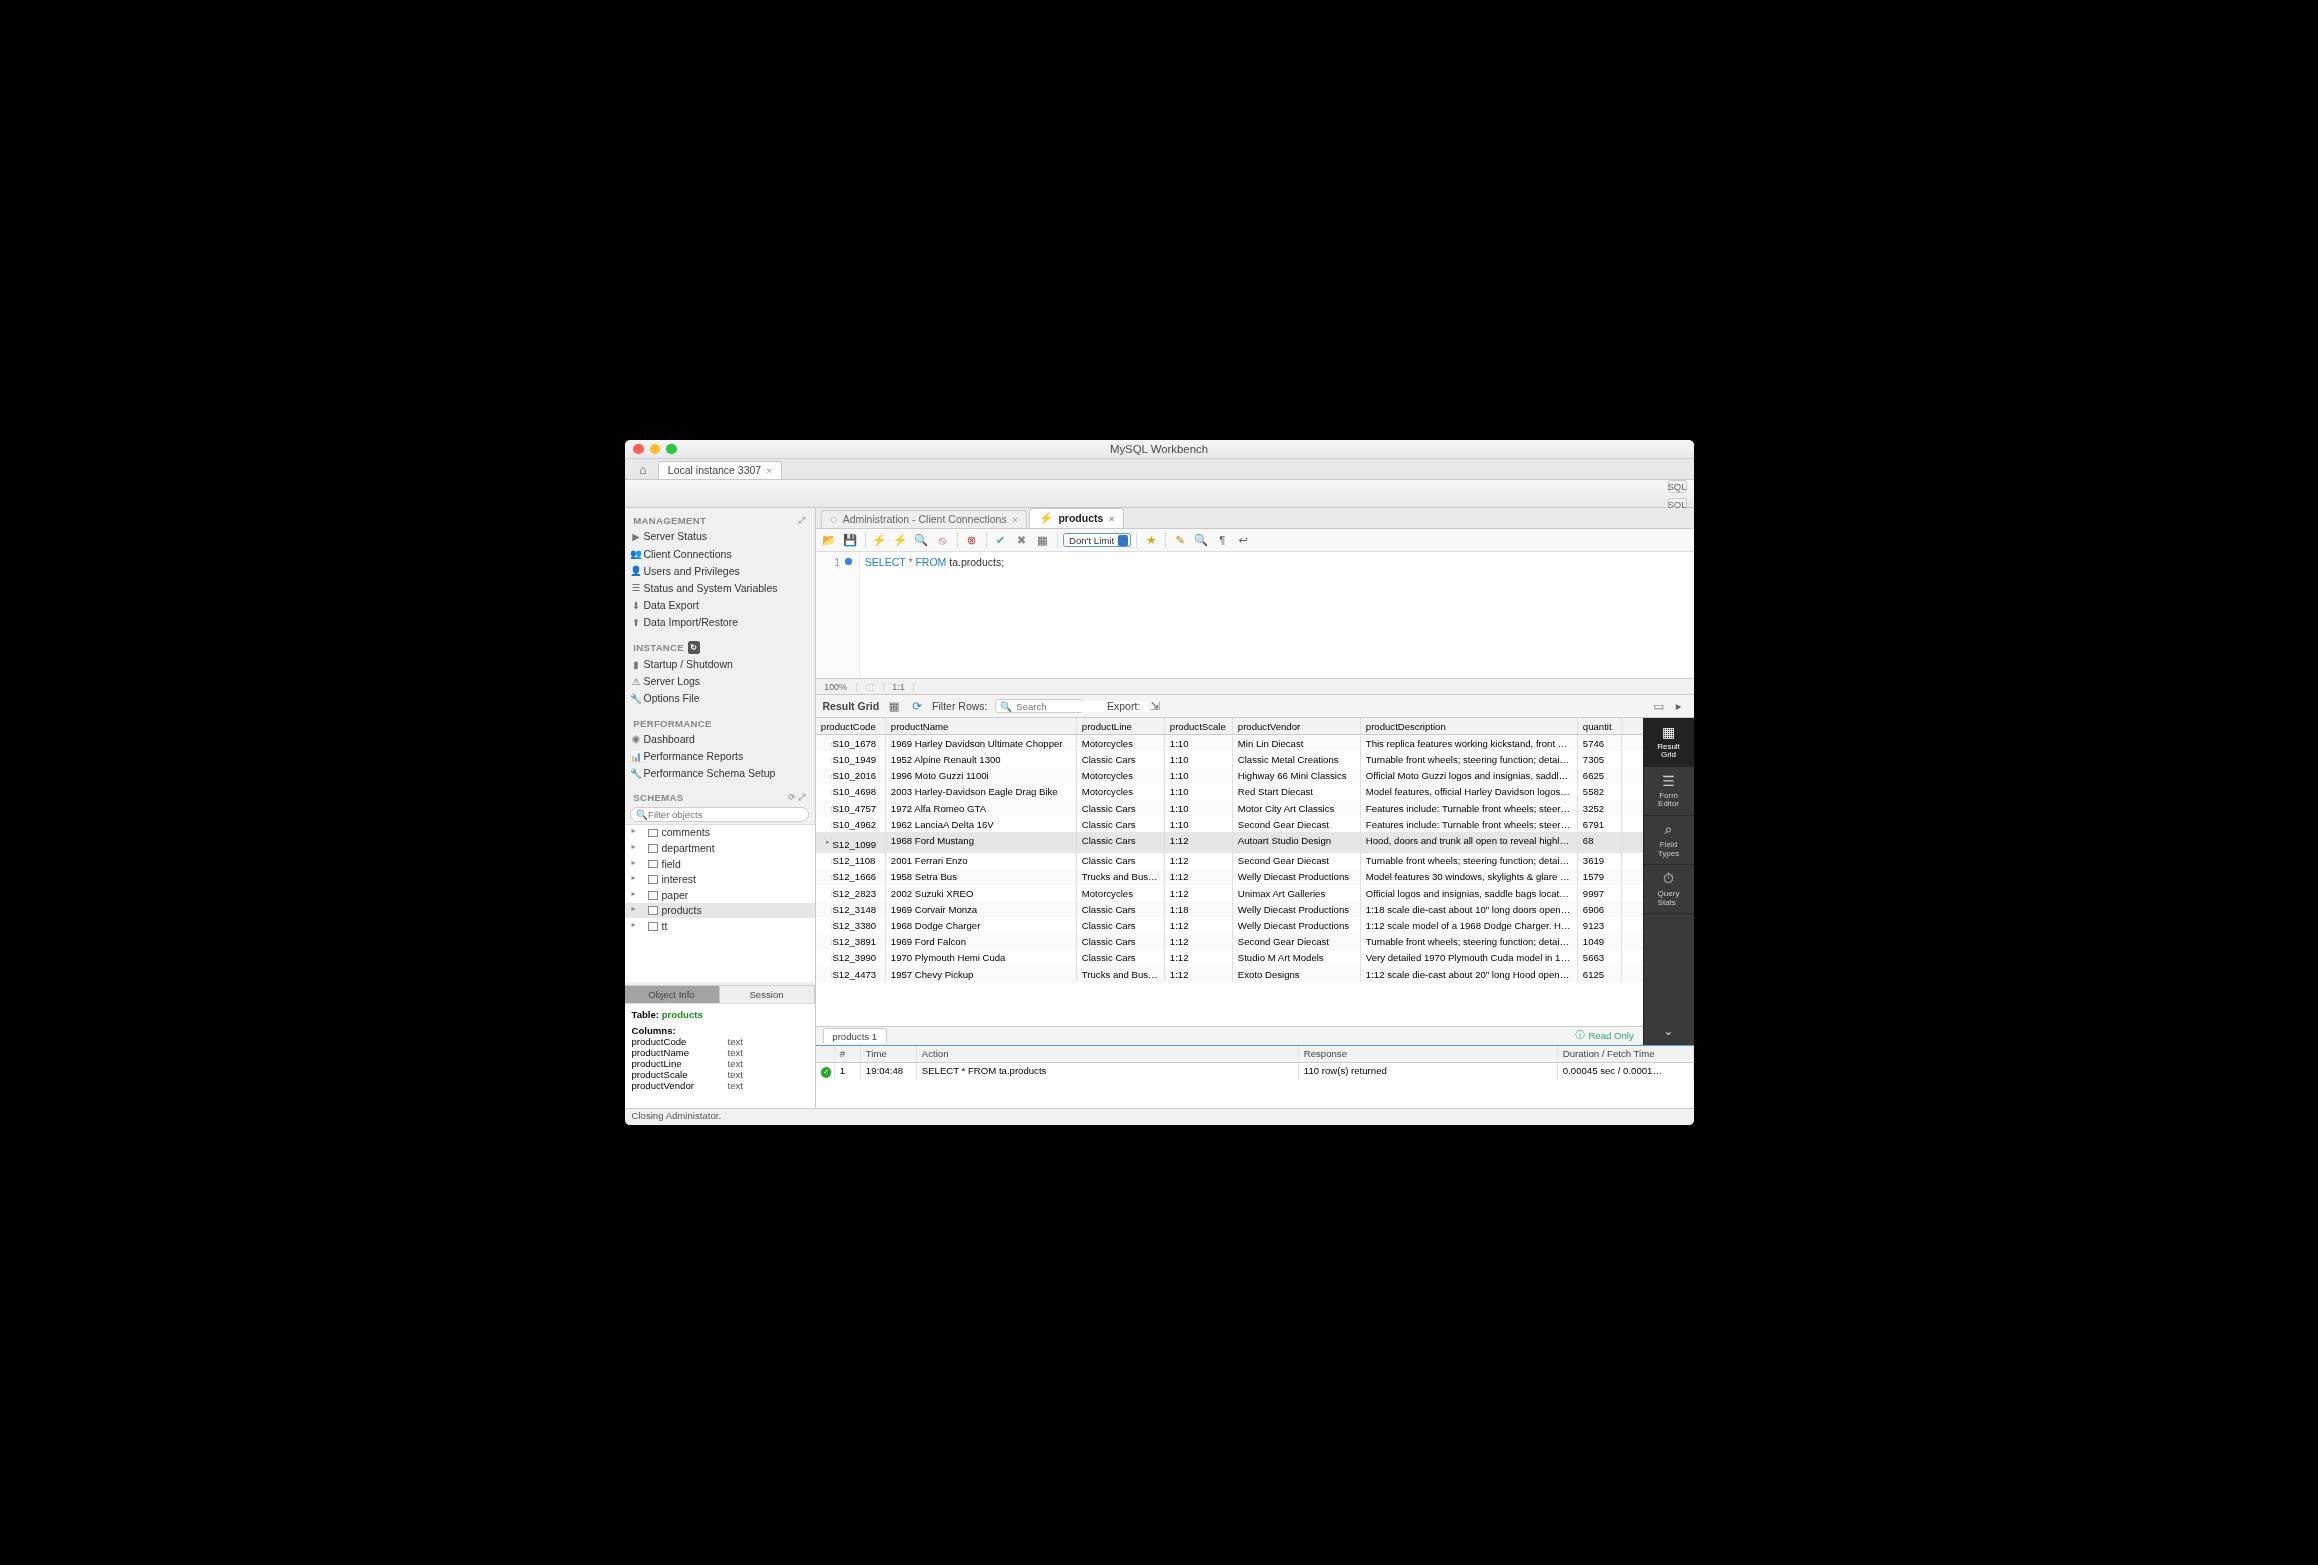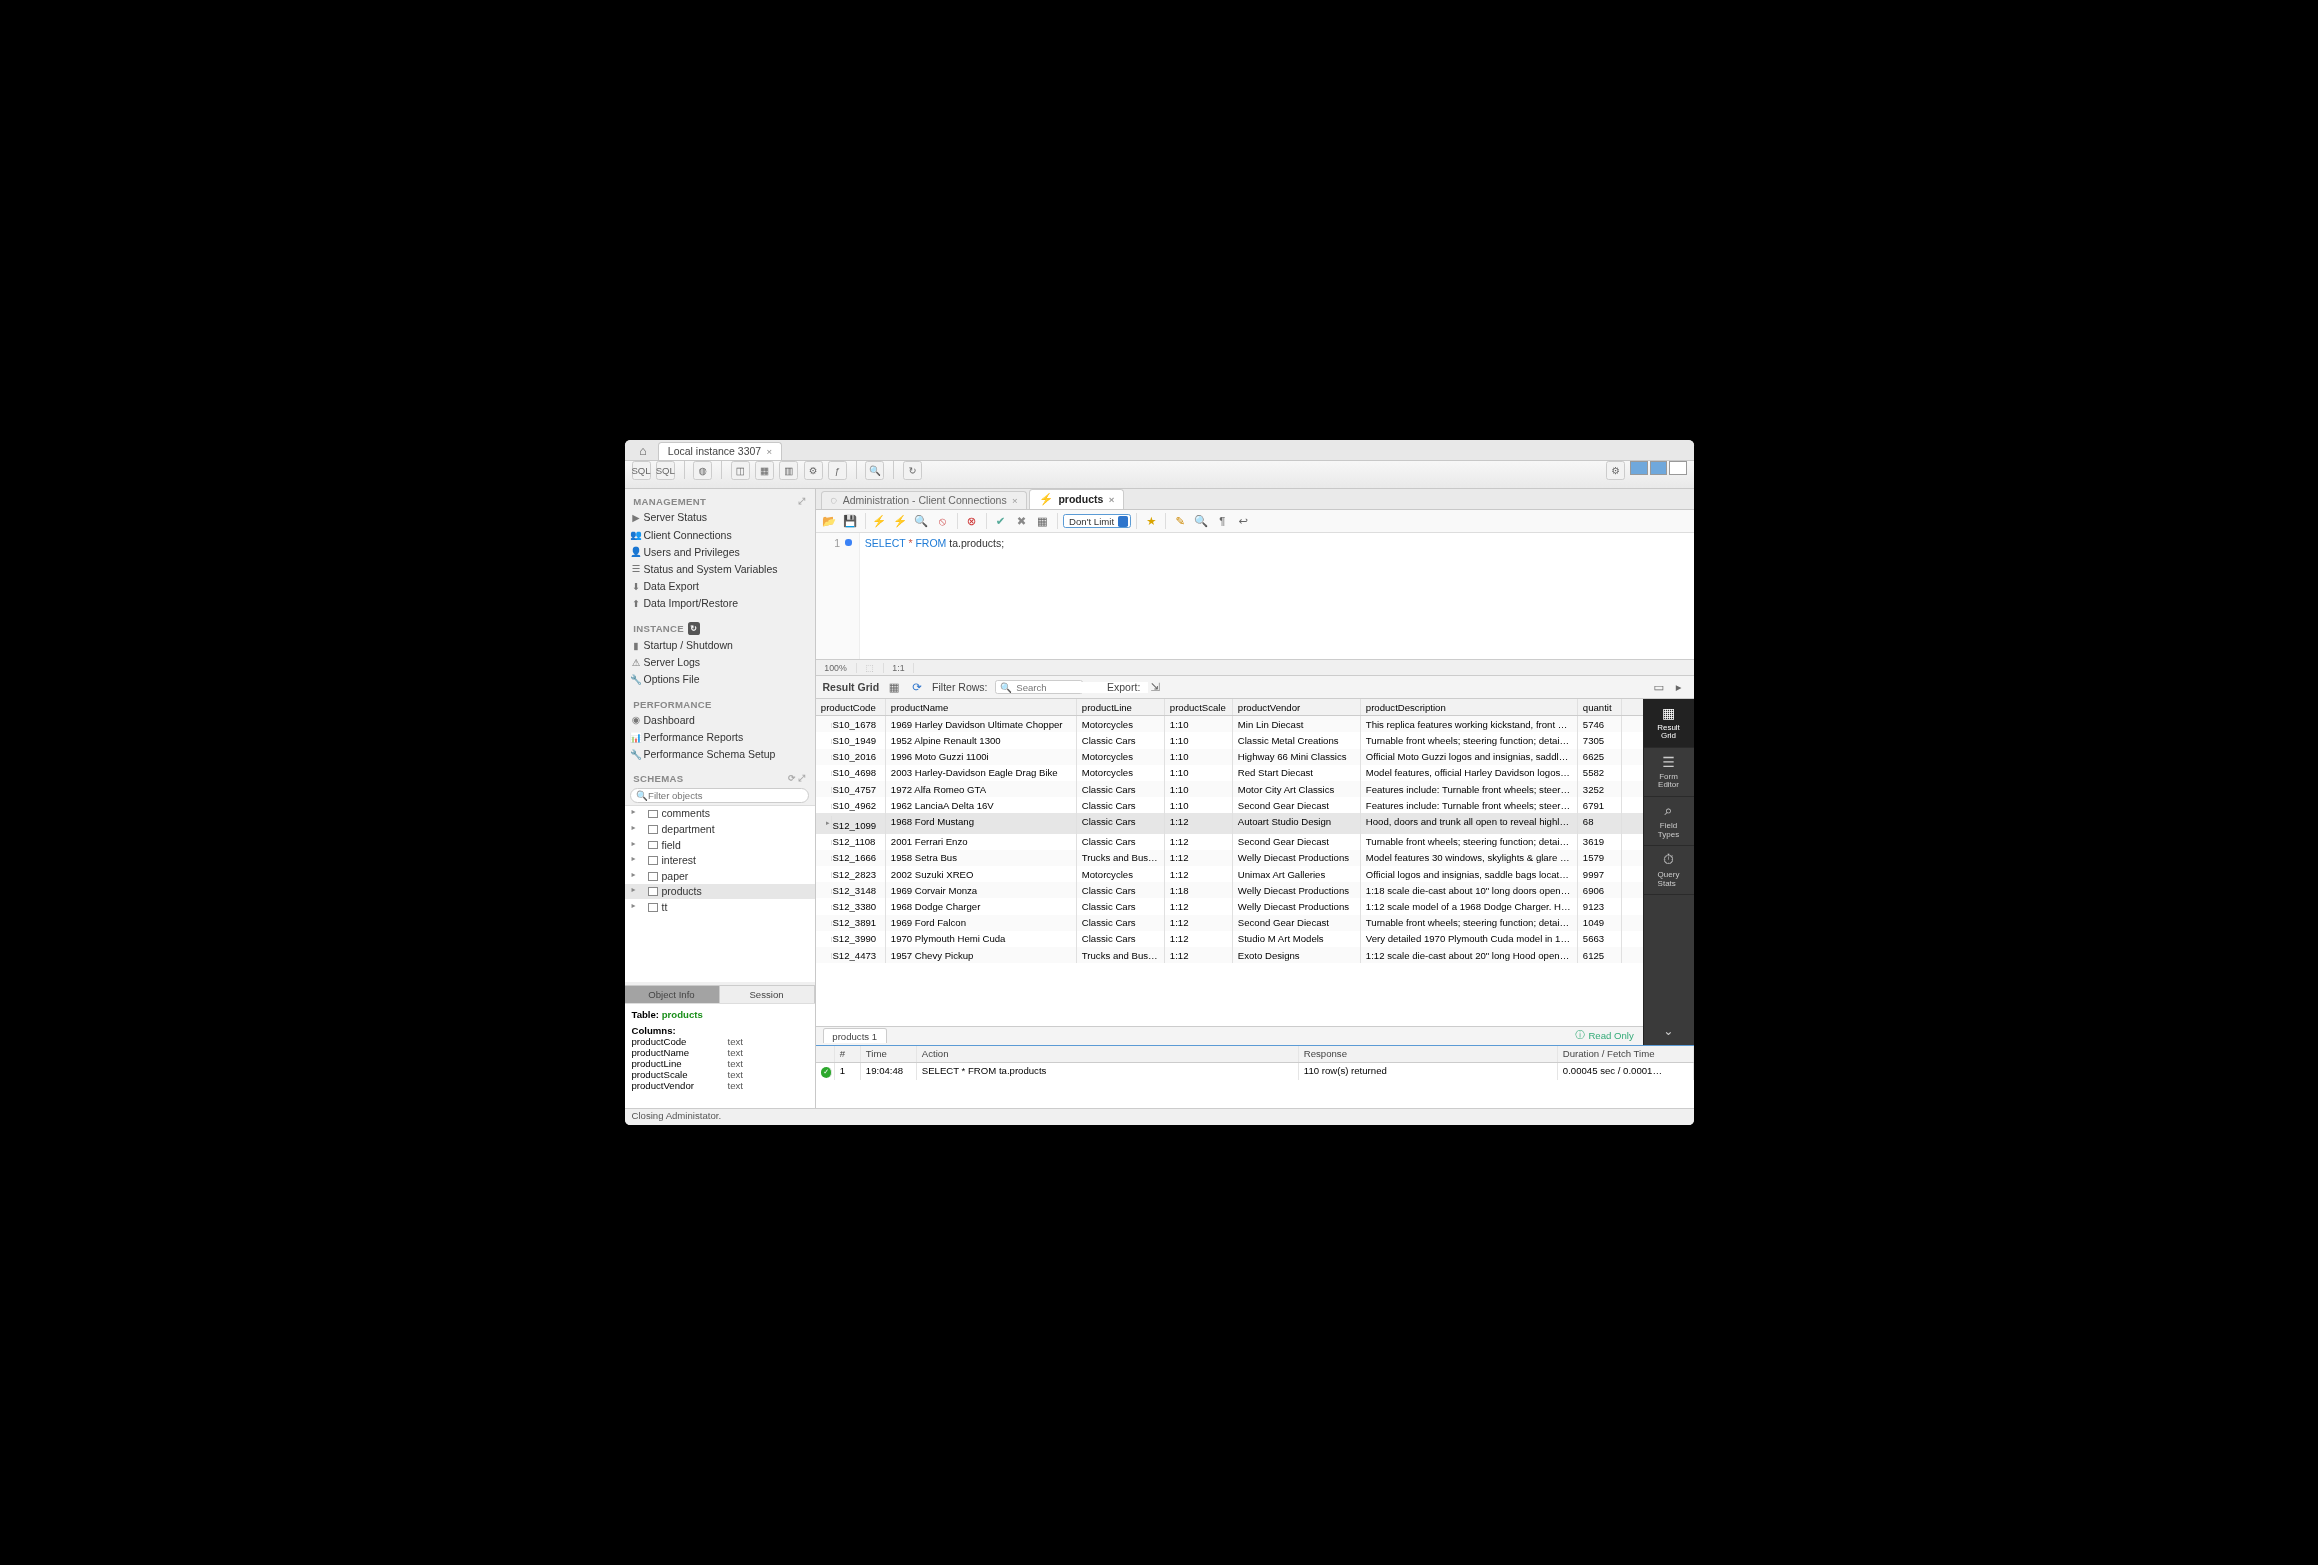--- a/index.html
+++ b/index.html
@@ -15,21 +15,21 @@
   .tl-max { background: #28c840; }
   .titlebar-title { position: absolute; left: 0; right: 0; text-align: center; font-size: 11.4px; color: #4a4a4a; font-weight: 500; pointer-events: none; }
 
   
   .conn-tabs { height: 21px; background: #e8e8e8; display: flex; align-items: flex-end; border-bottom: 0.9px solid #c8c8c8; padding-left: 3.5px; }
   .home-btn { width: 30px; height: 19px; display:flex; align-items:center; justify-content:center; font-size:12.3px; color:#555; }
   .conn-tab { background: #fff; border: 0.9px solid #c8c8c8; border-bottom: none; border-radius: 3.5px 3.5px 0 0; padding: 2.6px 8.8px; font-size: 10.5px; color: #444; display:flex; align-items:center; gap:5.3px; }
   .conn-tab .x { color:#888; font-size:9.6px; }
 
   
-  .main-toolbar { height: 28px; background: linear-gradient(#f7f7f7,#e9e9e9); border-bottom: 0.9px solid #c8c8c8; display:flex; align-items:flex-start; padding: 0 7px; gap:5.3px; }
+  .main-toolbar { height: 28px; background: linear-gradient(#f7f7f7,#e9e9e9); border-bottom: 0.9px solid #c8c8c8; display:flex; align-items:flex-end; padding: 0 7px; gap:5.3px;flex-direction:column; }
   .tb-ico { width:19px; height:19px; border:0.9px solid #ccc; border-radius:2.6px; background:#f2f2f2; display:flex; align-items:center; justify-content:center; font-size:9.6px; color:#666; }
   .tb-sep { width:0.9px; height:17.5px; background:#ccc; margin:0 3.5px; }
   .tb-spacer { flex:1; }
   .panel-toggles { display:flex; gap:1.8px; }
   .panel-toggles span { width:17.5px; height:14px; border:0.9px solid #999; background:#fff; display:inline-block; }
   .panel-toggles span.active { background:#6fa8dc; }
 
   
   .body { flex:1; display:flex; min-height:0; }
 
@@ -134,20 +134,28 @@
   .ok-ico { width:10.5px; height:10.5px; background:#2ca82c; border-radius:50%; display:inline-flex; align-items:center; justify-content:center; color:#fff; font-size:7px; }
 
   
   .statusbar { height:17.5px; background:#f0f0f0; border-top:0.9px solid #ccc; font-size:9.6px; color:#555; padding:1.8px 7px; }
 </style>
 </head>
 <body>
 
 <div class="window">
 
+  <div class="titlebar">
+    <div class="traffic">
+      <span class="tl-close"></span>
+      <span class="tl-min"></span>
+      <span class="tl-max"></span>
+    </div>
+    <div class="titlebar-title">MySQL Workbench</div>
+  </div>
 
   <div class="conn-tabs">
     <div class="home-btn">⌂</div>
     <div class="conn-tab">
       <span>Local instance 3307</span>
       <span class="x">×</span>
     </div>
   </div>
 
   <div class="main-toolbar">

